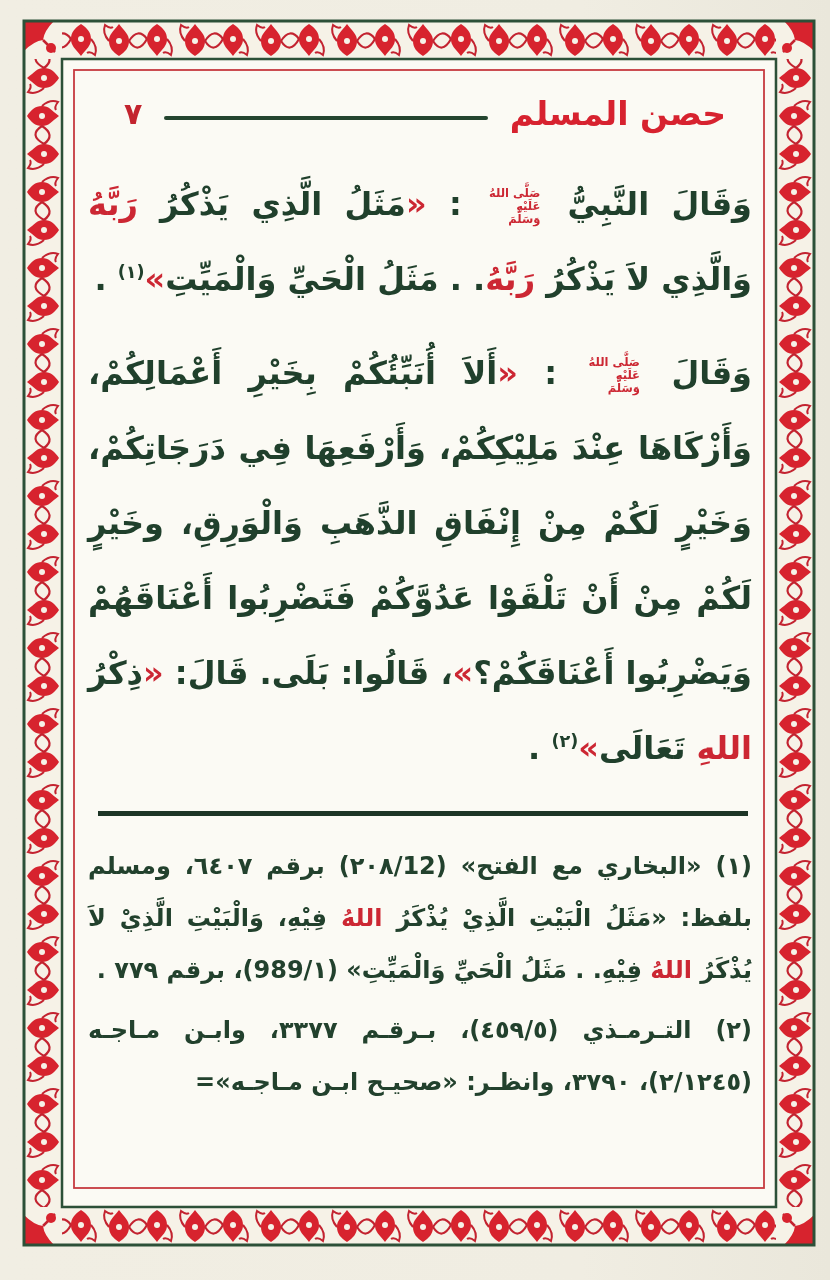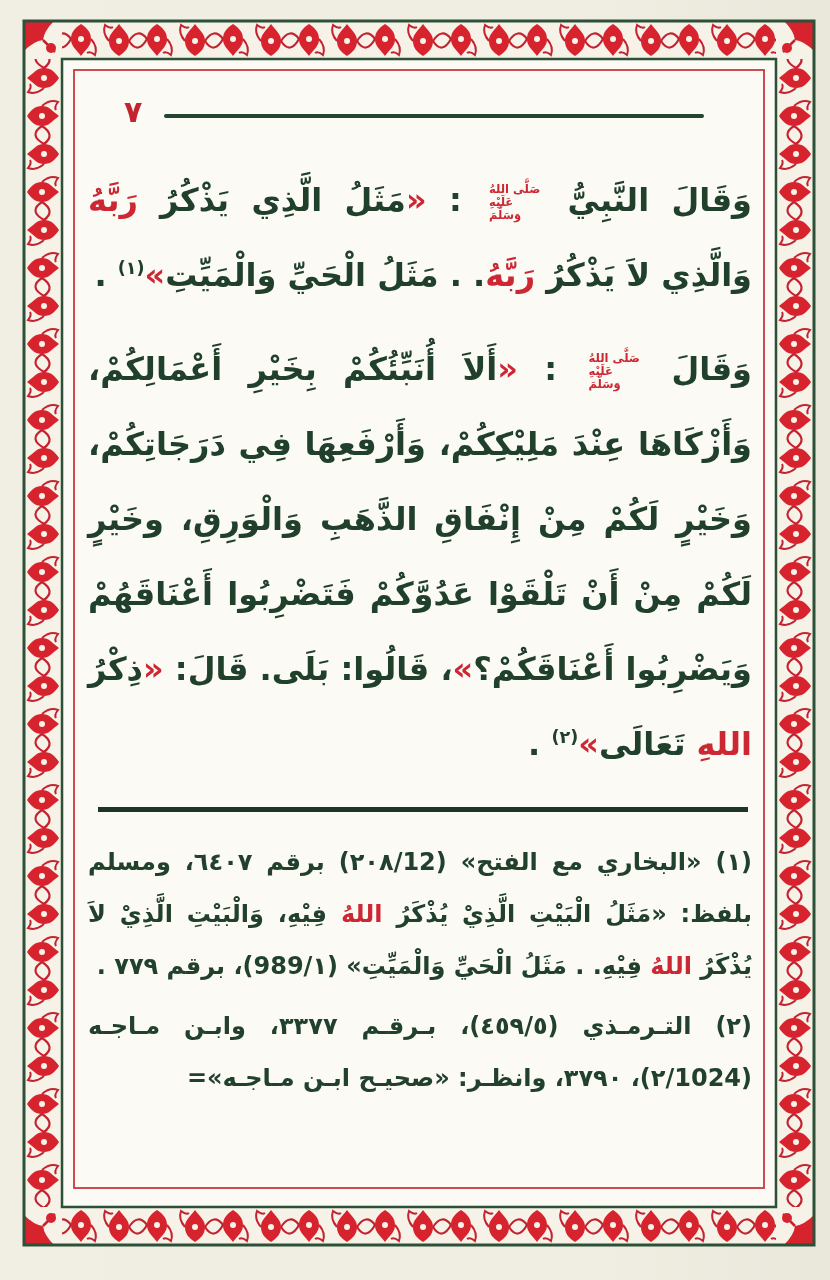--- a/index.html
+++ b/index.html
@@ -16,21 +16,21 @@
   .header{display:flex;align-items:center;padding:0 26px 0 36px;}
   .title{font-size:33px;font-weight:bold;color:#d7222f;white-space:nowrap;}
   .hrule{flex:1;height:4px;background:#24452f;margin:8px 22px 0 22px;border-radius:2px;}
   .pagenum{font-size:30px;font-weight:bold;color:#c3242e;}
   .bodytext{margin-top:34px;}
   p.para{margin:0 0 14px 0;font-size:32px;font-weight:bold;line-height:75px;text-align:justify;}
   .g{color:#20402c;margin-top:32px;}
   .r{color:#cc2733;}
   .hon{
     display:inline-block;vertical-align:middle;margin:0 5px;
-    font-size:11.5px;line-height:13px;font-weight:bold;color:#cc2733;text-align:left;
+    font-size:11.5px;line-height:13px;font-weight:bold;color:#cc2733;text-align:right;
   }
   .hon span{display:block;}
   .fnref{font-size:0.55em;position:relative;top:-0.7em;font-weight:bold;}
   .fnsep{height:4.5px;background:#1d3526;margin:20px 4px 0 10px;}
   .footnotes{margin-top:24px;}
   p.fn{margin:0 0 8px 0;font-size:24px;font-weight:bold;line-height:52px;text-align:justify;color:#22412d;}
 </style>
 </head>
 <body>
 
@@ -131,36 +131,37 @@
 
     <rect x="63.5" y="60.5" width="711" height="1145" fill="#fbfaf4"></rect>
     <rect x="24" y="21" width="790" height="1224" fill="none" stroke="#2c5038" stroke-width="3"></rect>
     <rect x="62" y="59" width="714" height="1148" fill="none" stroke="#2c5038" stroke-width="2.5"></rect>
     <rect x="74" y="70" width="690" height="1118" fill="none" stroke="#c63a40" stroke-width="1.8"></rect>
   </svg>
 
   <div class="content">
 
     <div class="header">
+      <span class="title">حصن المسلم</span>
       <span class="hrule"></span>
       <span class="pagenum">٧</span>
     </div>
 
     <div class="bodytext">
 
       <p class="para"><span class="g">وَقَالَ النَّبِيُّ </span><span class="hon"><span>صَلَّى اللهُ</span><span>عَلَيْهِ</span><span>وَسَلَّمَ</span></span><span class="g"> : </span><span class="r">«</span><span class="g">مَثَلُ الَّذِي يَذْكُرُ </span><span class="r">رَبَّهُ</span><span class="g"> وَالَّذِي لاَ يَذْكُرُ </span><span class="r">رَبَّهُ</span><span class="g">. . مَثَلُ الْحَيِّ وَالْمَيِّتِ</span><span class="r">»</span><span class="g fnref">(١)</span><span class="g"> .</span></p>
 
       <p class="para"><span class="g">وَقَالَ </span><span class="hon"><span>صَلَّى اللهُ</span><span>عَلَيْهِ</span><span>وَسَلَّمَ</span></span><span class="g"> : </span><span class="r">«</span><span class="g">أَلاَ أُنَبِّئُكُمْ بِخَيْرِ أَعْمَالِكُمْ، وَأَزْكَاهَا عِنْدَ مَلِيْكِكُمْ، وَأَرْفَعِهَا فِي دَرَجَاتِكُمْ، وَخَيْرٍ لَكُمْ مِنْ إِنْفَاقِ الذَّهَبِ وَالْوَرِقِ، وخَيْرٍ لَكُمْ مِنْ أَنْ تَلْقَوْا عَدُوَّكُمْ فَتَضْرِبُوا أَعْنَاقَهُمْ وَيَضْرِبُوا أَعْنَاقَكُمْ؟</span><span class="r">»</span><span class="g">، قَالُوا: بَلَى. قَالَ: </span><span class="r">«</span><span class="g">ذِكْرُ </span><span class="r">اللهِ</span><span class="g"> تَعَالَى</span><span class="r">»</span><span class="g fnref">(٢)</span><span class="g"> .</span></p>
 
     </div>
 
     <div class="fnsep"></div>
 
     <div class="footnotes">
 
       <p class="fn"><span>(١)</span><span> «البخاري مع الفتح» (٢٠٨/12) برقم ٦٤٠٧، ومسلم بلفظ: «مَثَلُ الْبَيْتِ الَّذِيْ يُذْكَرُ </span><span class="r">اللهُ</span><span> فِيْهِ، وَالْبَيْتِ الَّذِيْ لاَ يُذْكَرُ </span><span class="r">اللهُ</span><span> فِيْهِ. . مَثَلُ الْحَيِّ وَالْمَيِّتِ» (989/١)، برقم ٧٧٩ .</span></p>
 
-      <p class="fn"><span>(٢)</span><span> التـرمـذي (٤٥٩/٥)، بـرقـم ٣٣٧٧، وابـن مـاجـه (٢/1024)، ٣٧٩٠، وانظـر: «صحيـح ابـن مـاجـه»=</span></p>
+      <p class="fn"><span>(٢)</span><span> التـرمـذي (٤٥٩/٥)، بـرقـم ٣٣٧٧، وابـن مـاجـه (٢/١٢٤٥)، ٣٧٩٠، وانظـر: «صحيـح ابـن مـاجـه»=</span></p>
 
     </div>
 
   </div>
 </div>
 
 </body></html>

